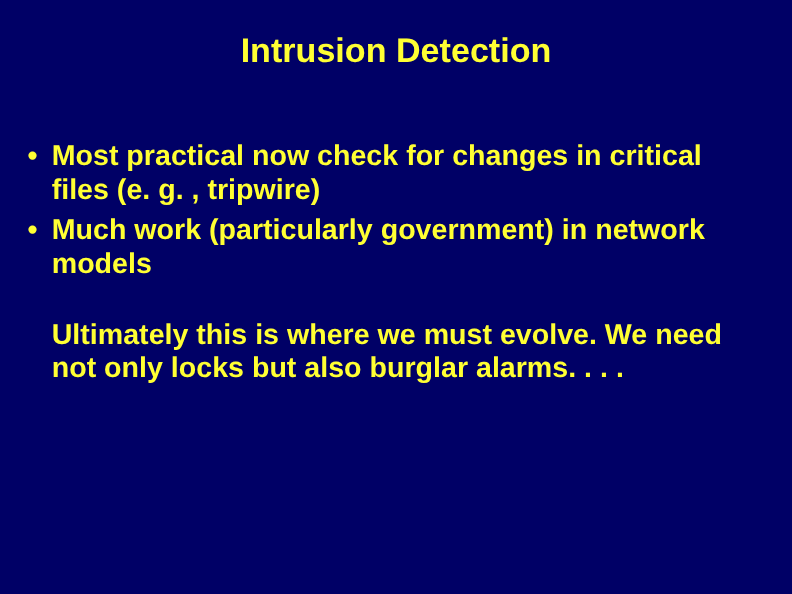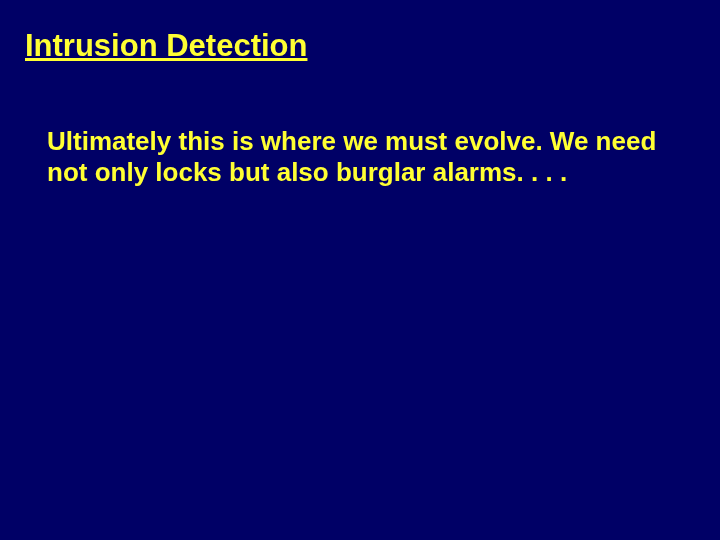--- a/index.html
+++ b/index.html
@@ -15,22 +15,22 @@
     color: #ffff33;
     font-weight: bold;
   }
   .slide {
     padding: 20px 25px 20px 25px;
     box-sizing: border-box;
     width: 100%;
     height: 100%;
   }
   .title {
+    text-align: center;
     font-size: 31px;
-    text-decoration: underline;
     margin-top: 8px;
     margin-bottom: 62px;
     letter-spacing: 0px;
   }
   ul.bullets {
     list-style: none;
     margin: 0;
     padding: 0 0 0 0;
   }
   ul.bullets li {
@@ -54,15 +54,17 @@
     margin-top: 34px;
     max-width: 610px;
   }
 </style>
 </head>
 <body>
 
 <div class="slide">
   <div class="title">Intrusion Detection</div>
   <ul class="bullets">
+    <li>Most practical now check for changes in critical files (e. g. ,  tripwire)</li>
+    <li>Much work (particularly government) in network models</li>
   </ul>
   <div class="conclusion">Ultimately this is where we must evolve.  We need not only locks but also burglar alarms. . . .</div>
 </div>
 
 </body></html>

